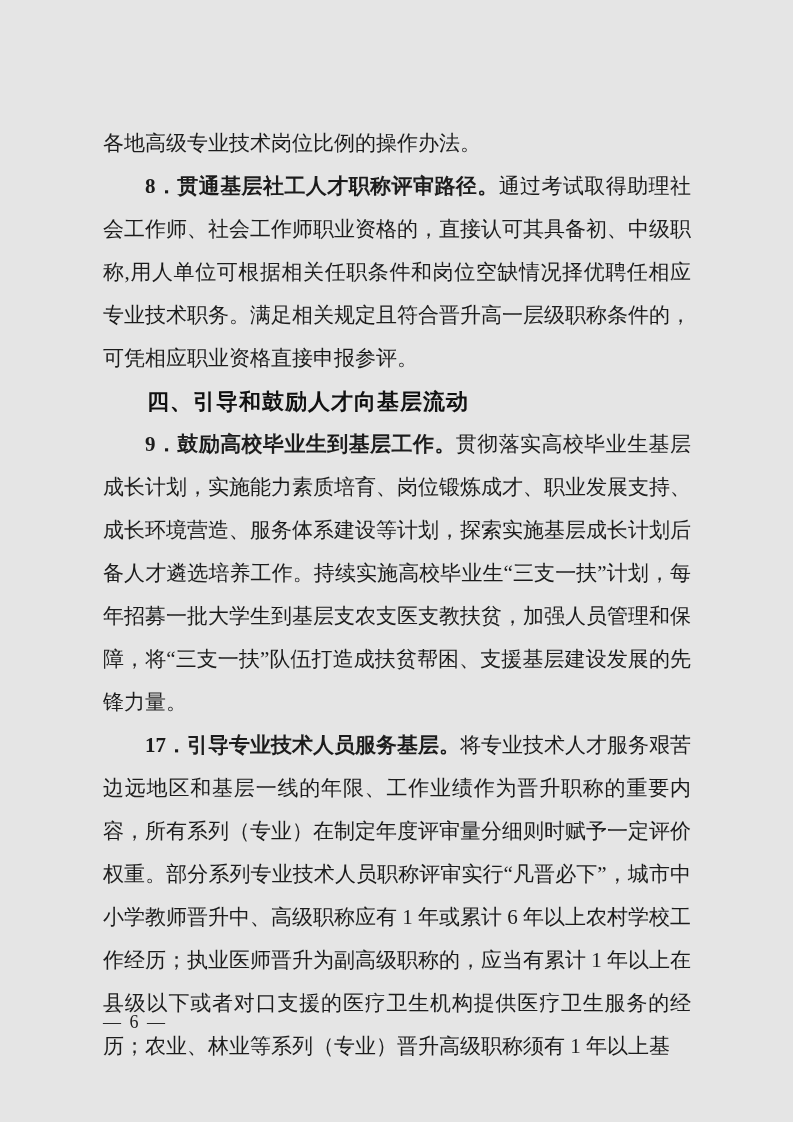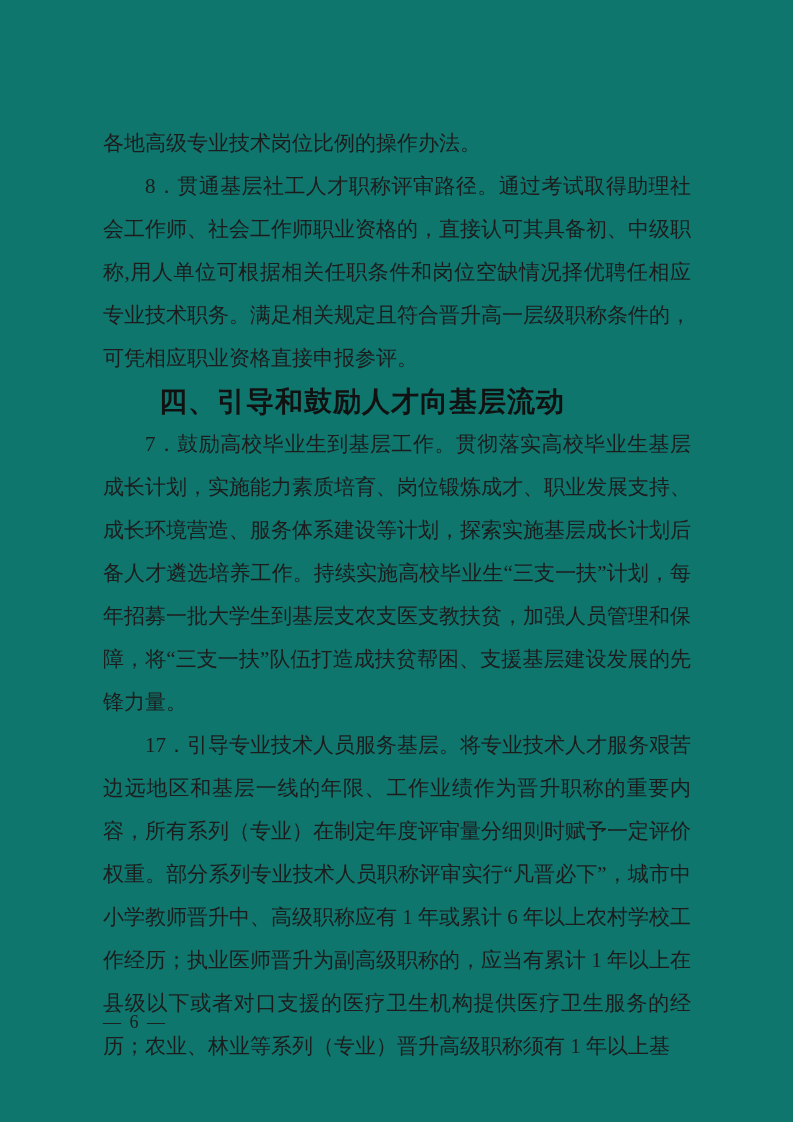--- a/index.html
+++ b/index.html
@@ -4,21 +4,21 @@
 <style>
   html, body {
     margin: 0;
     padding: 0;
     background: #ffffff;
   }
   .page {
     position: relative;
     width: 793px;
     height: 1122px;
-    background: #0f766e;
+    background: #e5e5e5;
     overflow: hidden;
     color: #1c1c1c;
   }
   .content {
     position: absolute;
     left: 103px;
     top: 122px;
     width: 588px;
     font-family: "Liberation Serif", "DejaVu Serif", serif;
     font-size: 21px;
@@ -27,28 +27,28 @@
     text-justify: inter-ideograph;
   }
   .para {
     margin: 0;
     text-indent: 2em;
   }
   .para.no-indent {
     text-indent: 0;
   }
   .lead {
-    font-weight: 400;
+    font-weight: 700;
   }
   .heading {
     margin: 0;
     text-indent: 2em;
     font-family: "Liberation Sans", "DejaVu Sans", sans-serif;
     font-weight: 700;
-    font-size: 28px;
+    font-size: 22px;
     line-height: 43px;
     letter-spacing: 1px;
     color: #111111;
   }
   .footer {
     position: absolute;
     left: 103px;
     top: 1008px;
     font-family: "Liberation Serif", "DejaVu Serif", serif;
     font-size: 18px;
@@ -62,20 +62,20 @@
 
 <div class="page">
   <div class="content">
 
     <p class="para no-indent">各地高级专业技术岗位比例的操作办法。</p>
 
     <p class="para"><span class="lead">8．贯通基层社工人才职称评审路径。</span><span>通过考试取得助理社会工作师、社会工作师职业资格的，直接认可其具备初、中级职称,用人单位可根据相关任职条件和岗位空缺情况择优聘任相应专业技术职务。满足相关规定且符合晋升高一层级职称条件的，可凭相应职业资格直接申报参评。</span></p>
 
     <h2 class="heading">四、引导和鼓励人才向基层流动</h2>
 
-    <p class="para"><span class="lead">7．鼓励高校毕业生到基层工作。</span><span>贯彻落实高校毕业生基层成长计划，实施能力素质培育、岗位锻炼成才、职业发展支持、成长环境营造、服务体系建设等计划，探索实施基层成长计划后备人才遴选培养工作。持续实施高校毕业生“三支一扶”计划，每年招募一批大学生到基层支农支医支教扶贫，加强人员管理和保障，将“三支一扶”队伍打造成扶贫帮困、支援基层建设发展的先锋力量。</span></p>
+    <p class="para"><span class="lead">9．鼓励高校毕业生到基层工作。</span><span>贯彻落实高校毕业生基层成长计划，实施能力素质培育、岗位锻炼成才、职业发展支持、成长环境营造、服务体系建设等计划，探索实施基层成长计划后备人才遴选培养工作。持续实施高校毕业生“三支一扶”计划，每年招募一批大学生到基层支农支医支教扶贫，加强人员管理和保障，将“三支一扶”队伍打造成扶贫帮困、支援基层建设发展的先锋力量。</span></p>
 
     <p class="para"><span class="lead">17．引导专业技术人员服务基层。</span><span>将专业技术人才服务艰苦边远地区和基层一线的年限、工作业绩作为晋升职称的重要内容，所有系列（专业）在制定年度评审量分细则时赋予一定评价权重。部分系列专业技术人员职称评审实行“凡晋必下”，城市中小学教师晋升中、高级职称应有 1 年或累计 6 年以上农村学校工作经历；执业医师晋升为副高级职称的，应当有累计 1 年以上在县级以下或者对口支援的医疗卫生机构提供医疗卫生服务的经历；农业、林业等系列（专业）晋升高级职称须有 1 年以上基</span></p>
 
   </div>
 
   <div class="footer">— 6 —</div>
 </div>
 
 </body></html>

